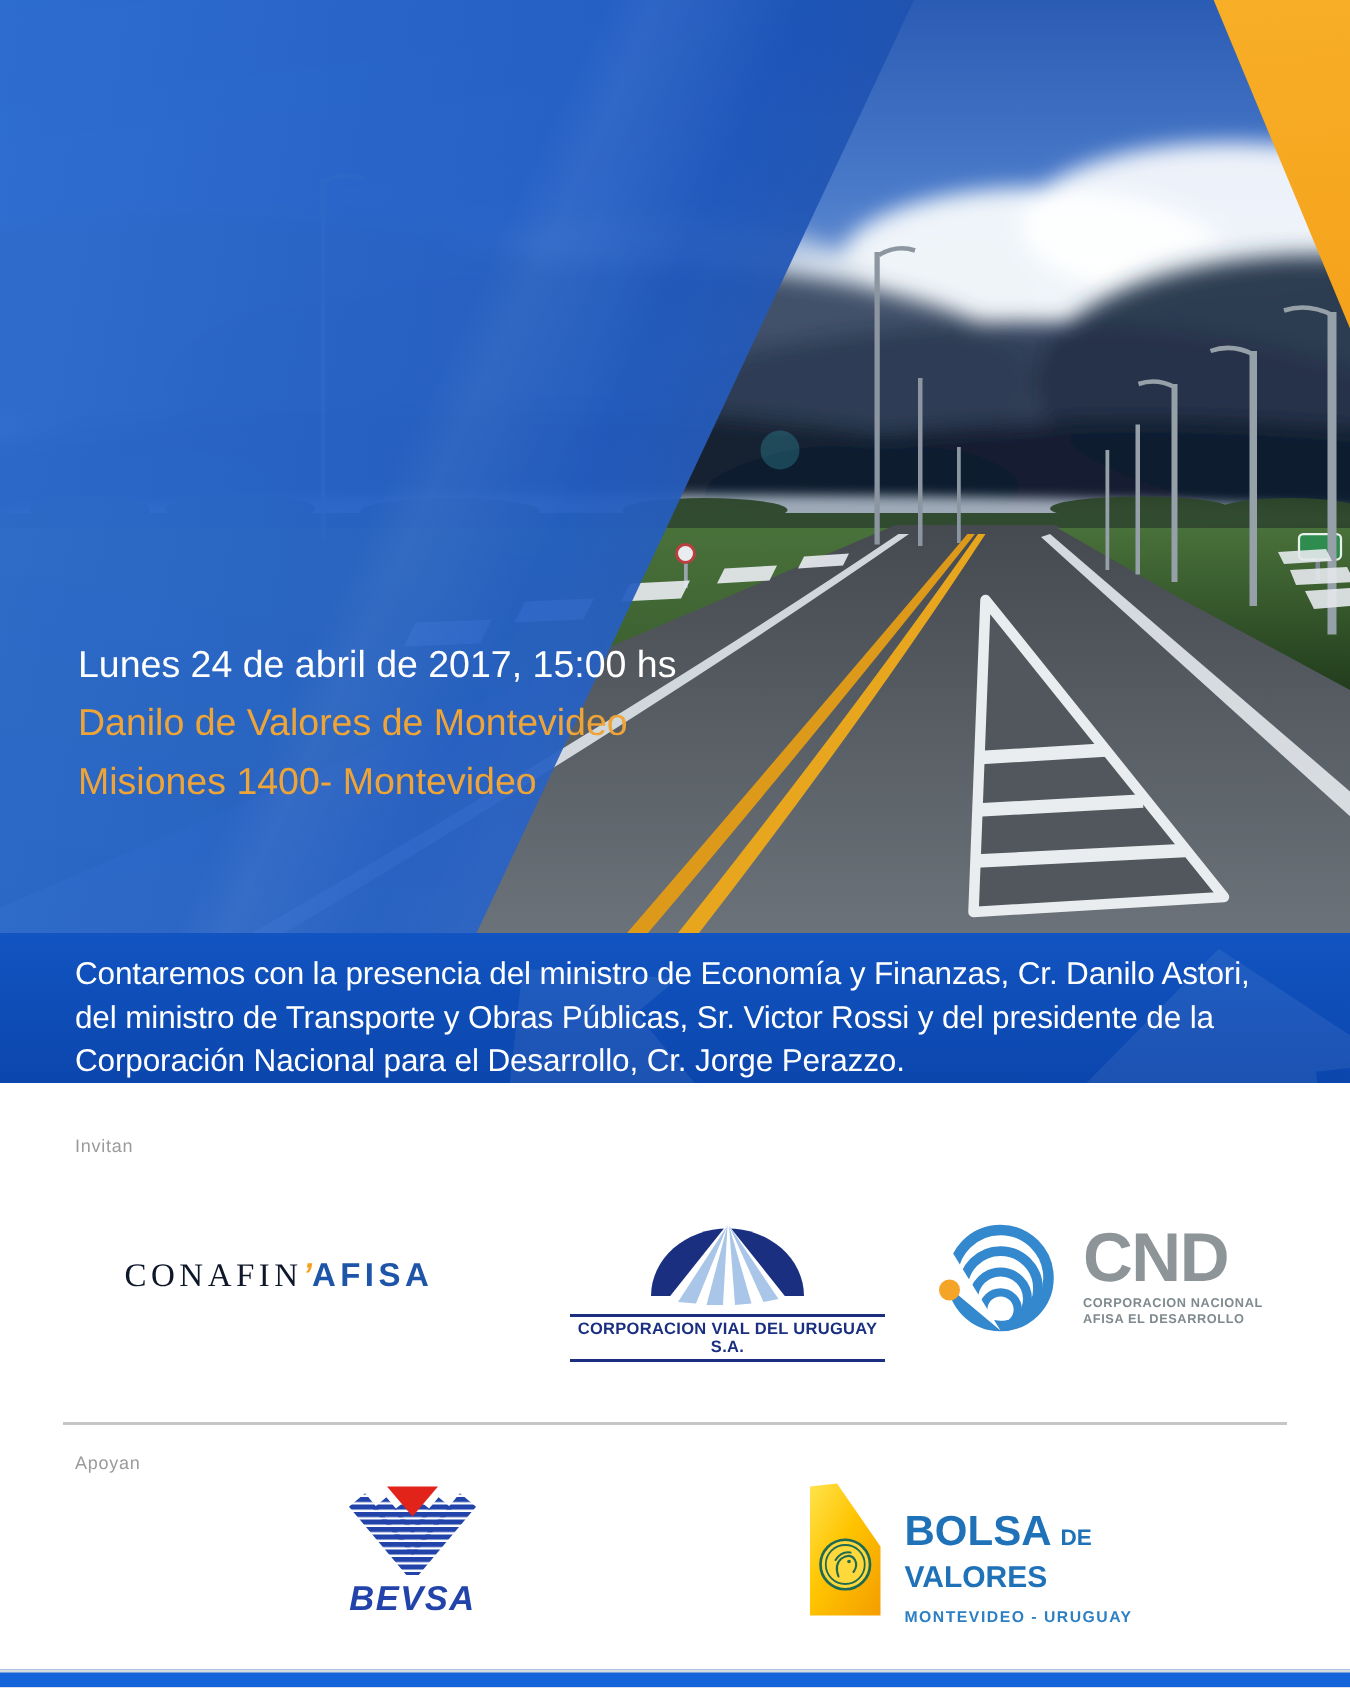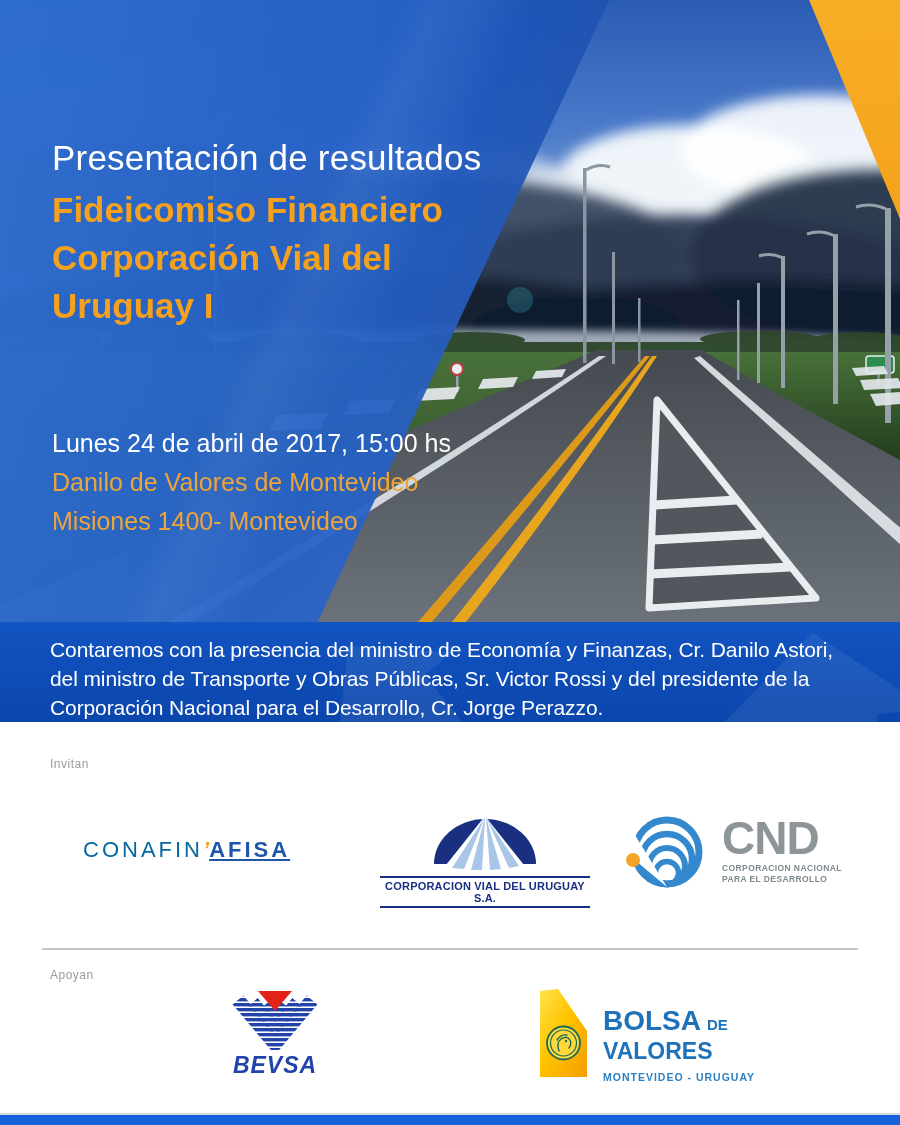--- a/index.html
+++ b/index.html
@@ -43,42 +43,42 @@
   .band .arrow.a2{left:716px;top:10px;width:215px;height:210px;transform:rotate(-6deg);}
   .band-text{position:absolute;left:50px;top:13px;color:#FFFFFF;font-size:21px;line-height:29px;letter-spacing:-.1px;white-space:nowrap;}
   
   .section-label{position:absolute;left:50px;font-size:12px;color:#9B9B9B;letter-spacing:.5px;}
   #invitan-label{top:757px;}
   #apoyan-label{top:968px;}
   .divider{position:absolute;left:42px;top:948px;width:816px;height:2px;background:#C6C6C6;}
   .bottom-bar{position:absolute;left:0;top:1113px;width:900px;height:12px;background:#1563DA;border-top:2px solid #D5DADF;box-sizing:border-box;}
   
   .conafin-logo{position:absolute;left:83px;top:837px;font-size:22px;white-space:nowrap;}
-  .conafin-logo .p1{color:#0369a1;font-weight:500;letter-spacing:3px;}
+  .conafin-logo .p1{color:#0f172a;font-weight:500;letter-spacing:3px;font-family:Liberation Serif, serif;}
   .conafin-logo .ap{color:#F5A11E;font-weight:700;font-style:italic;}
-  .conafin-logo .p2{color:#1D55A8;font-weight:700;letter-spacing:3px;text-decoration:underline;}
+  .conafin-logo .p2{color:#1D55A8;font-weight:700;letter-spacing:3px;}
   
   .cvu-logo{position:absolute;left:380px;top:812px;width:210px;text-align:center;}
   .cvu-logo .rule{height:2px;background:#1A2F80;}
   .cvu-logo .rule.top{margin-top:4px;}
   .cvu-logo .cap{font-size:11px;font-weight:700;color:#1A2F80;letter-spacing:.2px;margin:2px 0;}
   
   .cnd-logo{position:absolute;left:622px;top:813px;display:flex;}
   .cnd-text{margin-left:14px;padding-top:4px;}
   .cnd-name{font-size:46px;line-height:42px;font-weight:700;color:#8E9598;letter-spacing:-1px;}
   .cnd-cap{font-size:8.5px;font-weight:700;color:#7E8A8E;letter-spacing:.4px;line-height:11px;margin-top:4px;}
   
   .bevsa-logo{position:absolute;left:228px;top:988px;width:94px;text-align:center;}
   .bevsa-name{font-size:23px;font-weight:700;font-style:italic;color:#2244AA;letter-spacing:1px;margin-top:2px;text-align:center;}
   
   .bolsa-logo{position:absolute;left:538px;top:986px;display:flex;}
   .bolsa-text{margin-left:13px;margin-top:22px;color:#1F72B8;}
   .bolsa-row1{font-size:28px;font-weight:700;line-height:26px;white-space:nowrap;}
   .bolsa-row1 .small{font-size:15px;font-weight:700;margin-left:6px;}
-  .bolsa-row2{font-size:23px;font-weight:700;line-height:26px;}
+  .bolsa-row2{font-size:20px;font-weight:700;line-height:26px;}
   .bolsa-cap{font-size:10.5px;font-weight:700;color:#2B7FC2;letter-spacing:1px;margin-top:7px;}
 </style>
 </head>
 <body>
 
 <div class="poster">
 
   <div class="hero">
     <svg class="photo" width="900" height="622" viewBox="0 0 900 622" aria-hidden="true">
       <defs>
@@ -179,28 +179,20 @@
       <g fill="#E6EAEE" opacity=".9">
         <polygon points="852,368 884,366 888,374 856,376"></polygon>
         <polygon points="860,380 898,378 903,388 864,390"></polygon>
         <polygon points="870,394 900,392 900,404 876,406"></polygon>
       </g>
     </svg>
 
     <div class="overlay-blue"></div>
     <div class="overlay-orange"></div>
 
-    <div class="hero-title">
-      <h1>Presentación de resultados</h1>
-      <div class="hero-sub">
-        <div>Fideicomiso Financiero</div>
-        <div>Corporación Vial del</div>
-        <div>Uruguay I</div>
-      </div>
-    </div>
 
     <div class="hero-details">
       <div class="d-white">Lunes 24 de abril de 2017, 15:00 hs</div>
       <div class="d-orange">Danilo de Valores de Montevideo</div>
       <div class="d-orange">Misiones 1400- Montevideo</div>
     </div>
   </div>
 
   <div class="band">
     <div class="arrow a1"></div>
@@ -240,21 +232,21 @@
         <circle cx="45" cy="53" r="18" stroke-width="6"></circle>
         <circle cx="45" cy="60" r="11.5" stroke-width="5.5"></circle>
       </g>
       <polygon points="45,74 2,38 13,22" fill="#FFFFFF"></polygon>
       <circle cx="11" cy="47" r="7" fill="#F4A427"></circle>
     </svg>
     <div class="cnd-text">
       <div class="cnd-name">CND</div>
       <div class="cnd-cap">
         <div>CORPORACION NACIONAL</div>
-        <div>PARA EL DESARROLLO</div>
+        <div>AFISA EL DESARROLLO</div>
       </div>
     </div>
   </div>
 
   <div class="divider"></div>
 
   <div class="section-label" id="apoyan-label">Apoyan</div>
 
   <div class="bevsa-logo">
     <svg width="86" height="62" viewBox="0 0 86 62" aria-hidden="true" style="display:block;margin:0 auto;">

